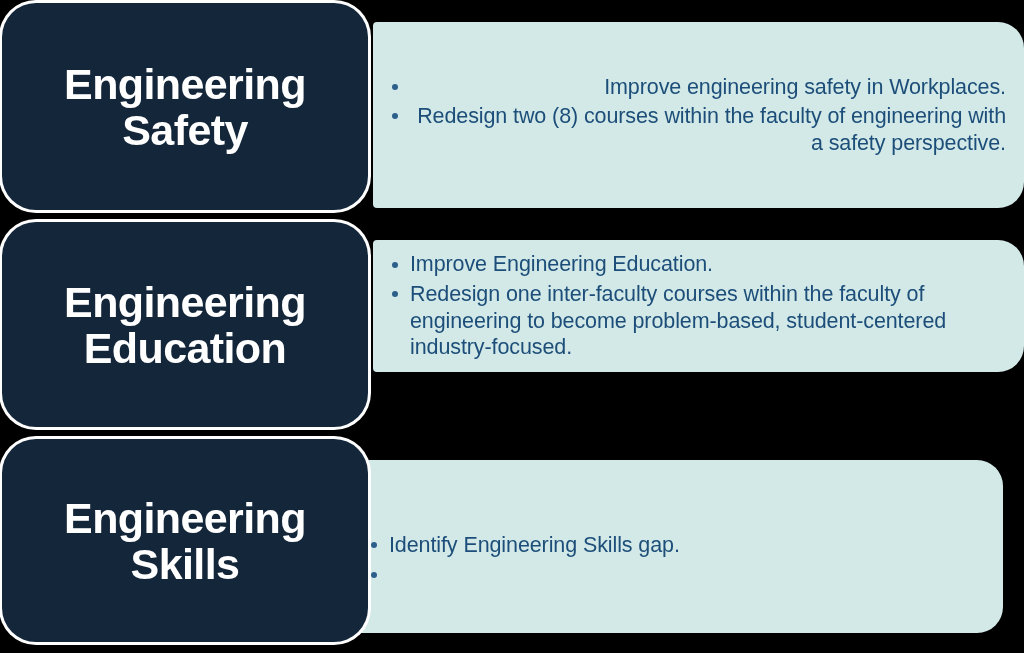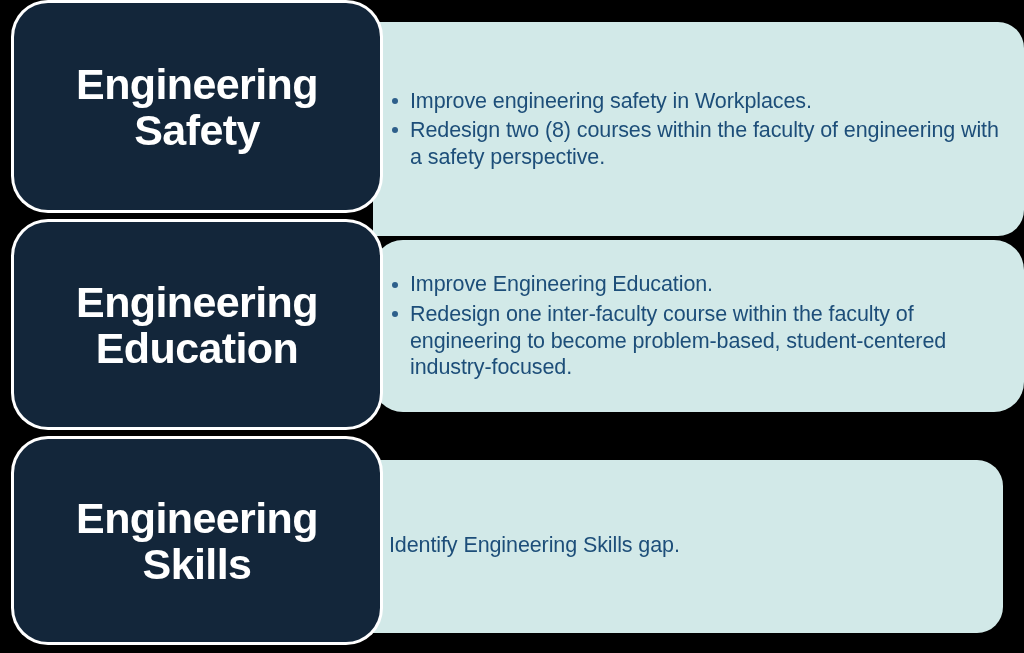--- a/index.html
+++ b/index.html
@@ -28,22 +28,22 @@
     border-top-right-radius: 26px;
     border-bottom-right-radius: 26px;
     border-top-left-radius: 4px;
     border-bottom-left-radius: 4px;
     box-sizing: border-box;
     display: flex;
     flex-direction: column;
     justify-content: center;
   }
 
-  .panel-1 { left: 373px; top: 22px;  width: 651px; height: 214px; }
-  .panel-2 { left: 373px; top: 240px; width: 651px; height: 172px; border-radius: 30px; }
+  .panel-1 { left: 373px; top: 22px;  width: 651px; height: 186px; text-align: right; }
+  .panel-2 { left: 373px; top: 240px; width: 651px; height: 132px; }
   .panel-3 { left: 352px; top: 460px; width: 651px; height: 173px; }
 
   .bullets {
     list-style: none;
     margin: 0;
     padding: 0 18px 0 16px;
   }
 
   .bullet-item {
     position: relative;
@@ -63,21 +63,21 @@
     top: 0.48em;
     width: 6px;
     height: 6px;
     border-radius: 50%;
     background: #2d5f8b;
   }
 
   
   .card {
     position: absolute;
-    left: 14px;
+    left: 2px;
     width: 366px;
     background: #13263a;
     border-radius: 34px;
     box-shadow: 0 0 0 3px #ffffff;
     display: flex;
     align-items: center;
     justify-content: center;
     box-sizing: border-box;
   }
 
@@ -119,21 +119,21 @@
   </div>
 
   <div class="panel panel-2">
     <ul class="bullets">
       <li class="bullet-item">
         <span class="bullet-dot"></span>
         <span>Improve Engineering Education.</span>
       </li>
       <li class="bullet-item">
         <span class="bullet-dot"></span>
-        <span>Redesign one inter-faculty course within the faculty of engineering to become problem-based, student-centered industry-focused.</span>
+        <span>Redesign one inter-faculty courses within the faculty of engineering to become problem-based, student-centered industry-focused.</span>
       </li>
     </ul>
   </div>
   <div class="card card-2">
     <div class="card-title">Engineering
 Education</div>
   </div>
 
   <div class="panel panel-3">
     <ul class="bullets">

